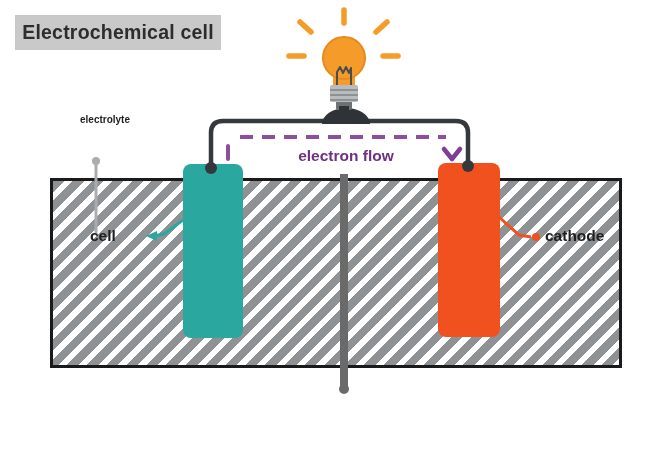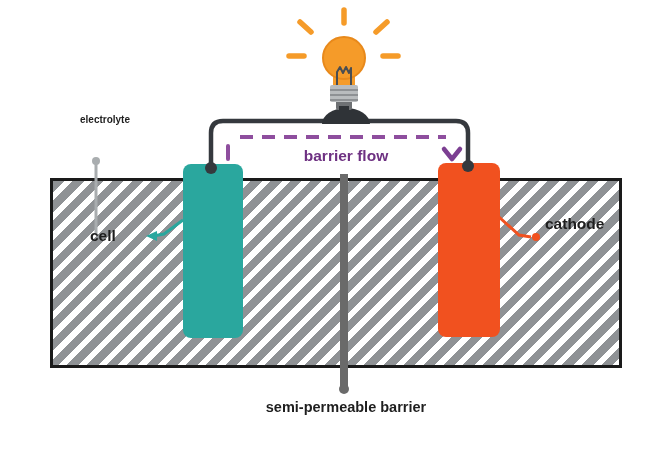--- a/index.html
+++ b/index.html
@@ -45,29 +45,32 @@
   .dash-line{stroke:var(--purple_dash);stroke-width:4;}
   .chevron{stroke:var(--purple_arrow);stroke-width:4.5;fill:none;stroke-linecap:round;stroke-linejoin:round;}
   .anode-arrow{stroke:var(--teal);stroke-width:3;fill:none;}
   .cathode-arrow{stroke:var(--orange_red);stroke-width:3;fill:none;}
   .pointer{stroke:var(--pointer_gray);stroke-width:3;}
   .pointer-dot{fill:var(--pointer_gray);}
   
   .lbl{font-weight:bold;color:var(--text_dark);z-index:6;}
   #electrolyte-label{left:44px;top:112px;width:122px;text-align:center;font-size:10px;line-height:16.5px;}
   #anode-label{left:90px;top:227px;font-size:15.5px;}
-  #cathode-label{left:545px;top:215px;font-size:15.5px;}
+  #cathode-label{left:545px;top:227px;font-size:15.5px;}
   #electron-flow-label{left:276px;top:147px;width:140px;text-align:center;font-size:15.5px;color:var(--purple_text);}
   #barrier-label{left:246px;top:399px;width:200px;text-align:center;font-size:14.5px;}
 </style>
 </head>
 <body>
 
 <div id="page">
 
+  <div class="abs" id="title-box">
+    <span>Electrochemical cell</span>
+  </div>
 
   <div class="abs" id="container"></div>
 
   <div class="abs" id="barrier"></div>
 
   <div class="abs electrode" id="anode-electrode"></div>
   <div class="abs electrode" id="cathode-electrode"></div>
 
   <svg class="abs" id="overlay" width="670" height="468" viewBox="0 0 670 468">
 
@@ -108,16 +111,15 @@
     <line class="pointer" x1="96" y1="164" x2="96" y2="235"></line>
 
     <circle cx="344" cy="389" r="5" fill="var(--barrier_gray)"></circle>
   </svg>
 
   <div class="abs lbl" id="electrolyte-label">
     <div>electrolyte</div>
   </div>
   <div class="abs lbl" id="anode-label">cell</div>
   <div class="abs lbl" id="cathode-label">cathode</div>
-  <div class="abs lbl" id="electron-flow-label">barrier flow</div>
-  <div class="abs lbl" id="barrier-label">semi-permeable barrier</div>
+  <div class="abs lbl" id="electron-flow-label">electron flow</div>
 
 </div>
 
 </body></html>

